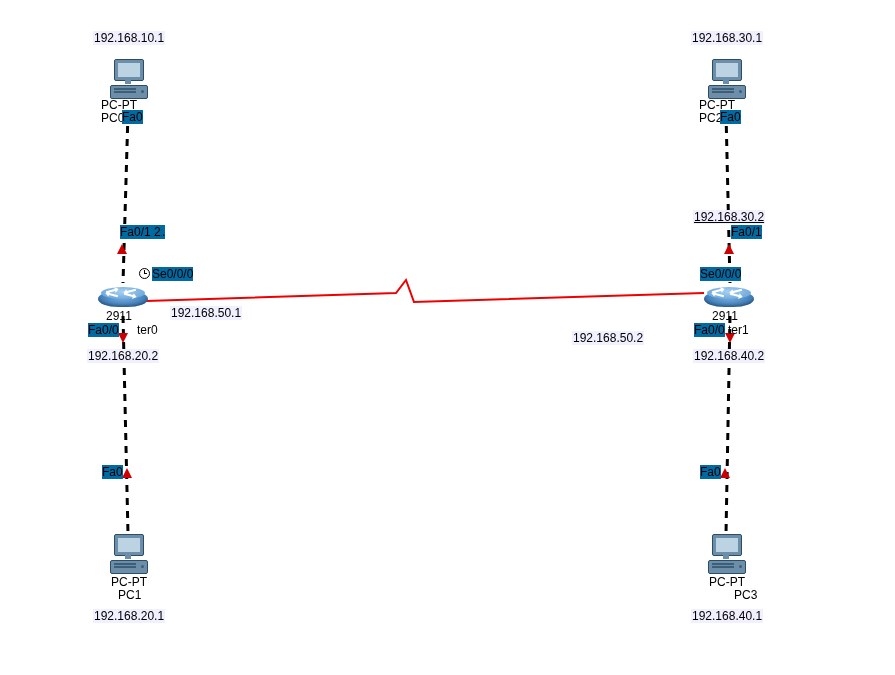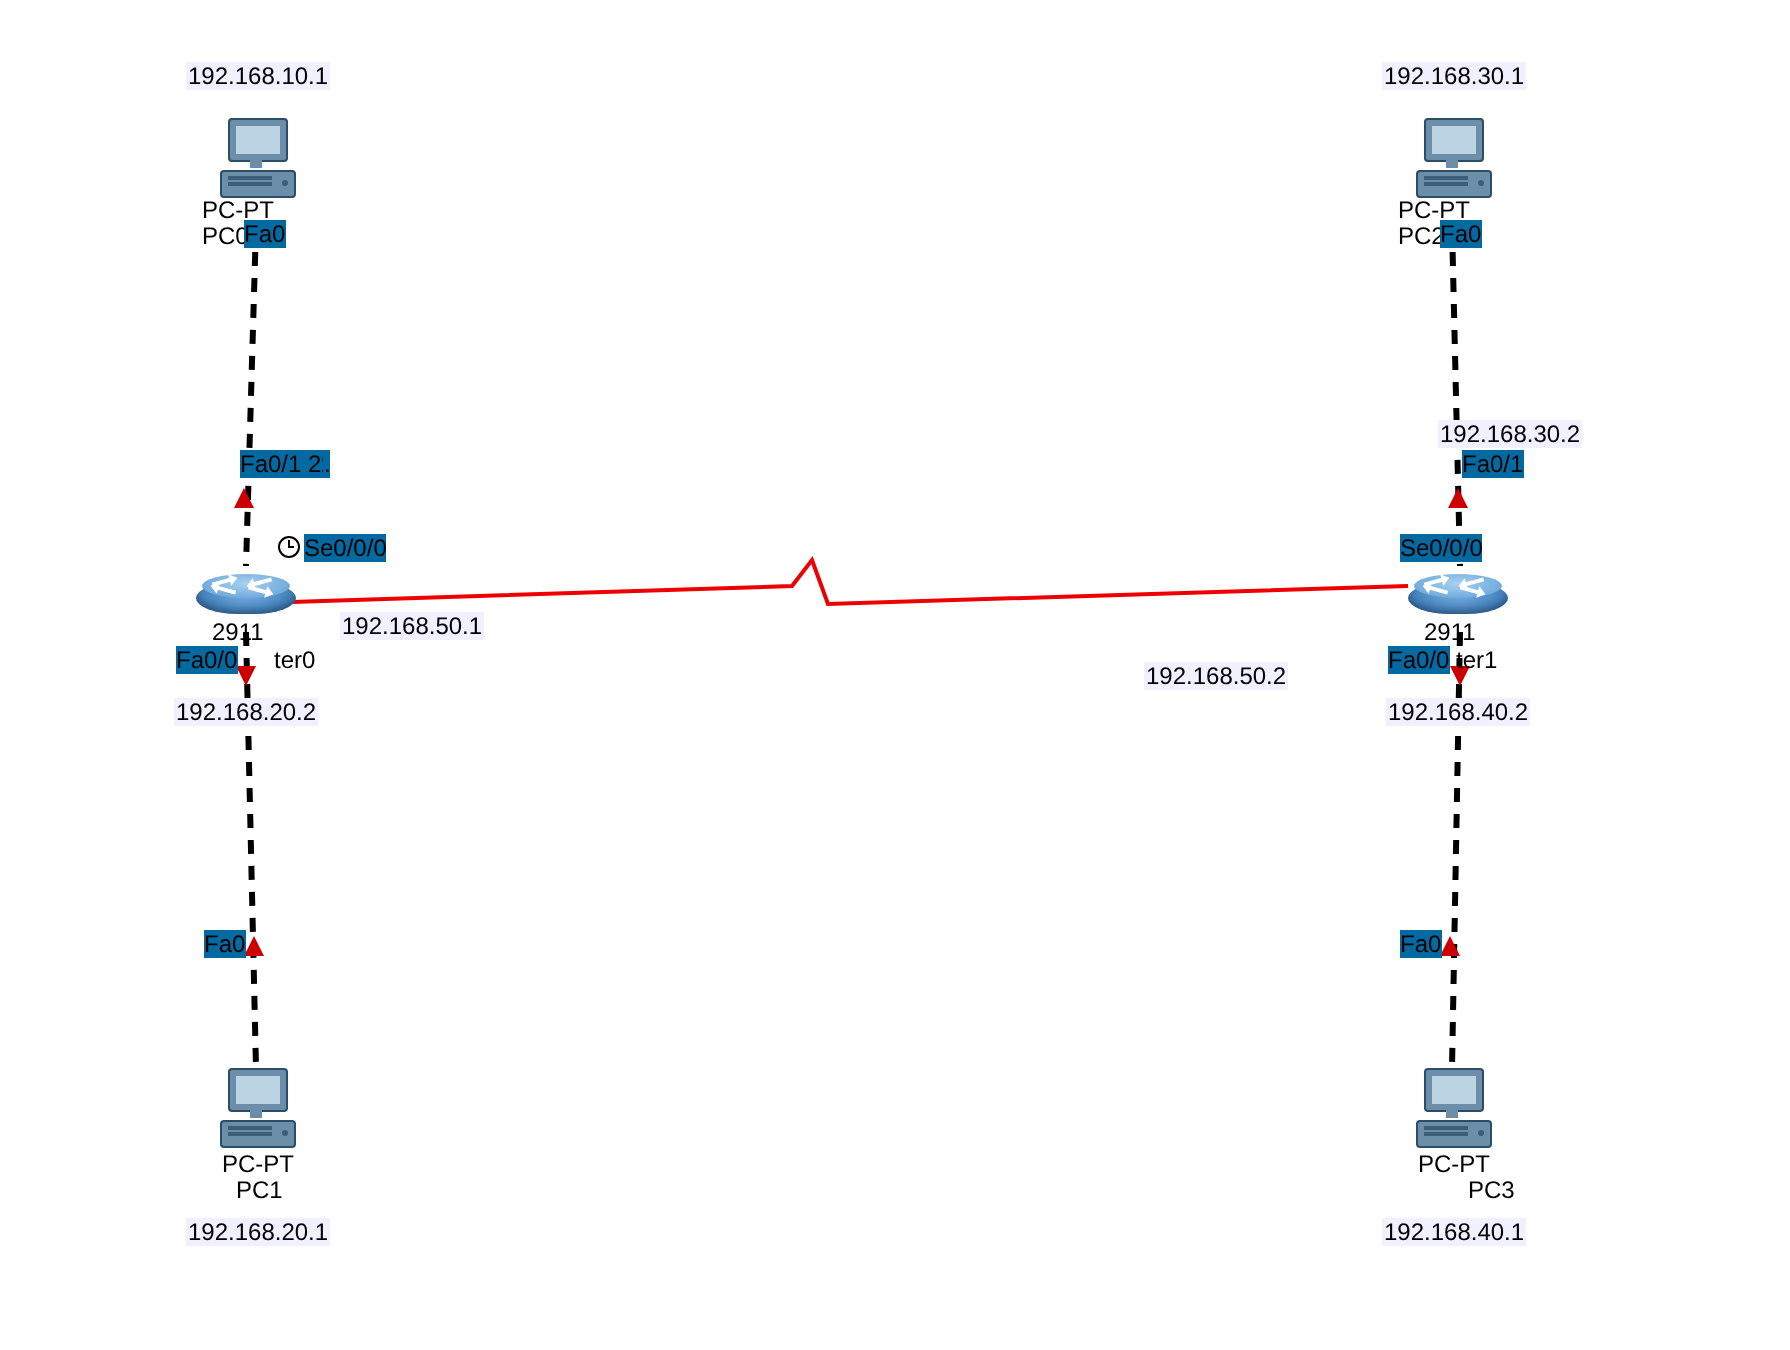--- a/index.html
+++ b/index.html
@@ -253,21 +253,21 @@
       <div class="arrow a3"></div>
       <div class="arrow a4"></div>
 </div>
 <div class="label" style="left:170px; top:306px;">192.168.50.1</div>
 
 <div class="devlabel" style="left:106px; top:309px;">2911</div>
 <div class="portlabel" style="left:88px; top:323px;">Fa0/0</div>
 <div class="devlabel" style="left:122px; top:323px;margin-left:15px;">ter0</div>
 <div class="label" style="left:87px; top:349px;">192.168.20.2</div>
 
-<div class="label" style="left:719px; top:210px;">192.168.30.2</div>
+<div class="label" style="left:693px; top:210px;text-decoration:underline;">192.168.30.2</div>
 <div class="portlabel" style="left:731px; top:225px;">Fa0/1</div>
 
 <div class="portlabel" style="left:700px; top:267px;">Se0/0/0</div>
 <div class="label" style="left:572px; top:303px;margin-top:28px;">192.168.50.2</div>
 
 <div class="router" style="left:704px; top:287px;">
   <div class="body"></div>
       <div class="top"></div>
   <div class="arrow a1"></div>
       <div class="arrow a2"></div>

